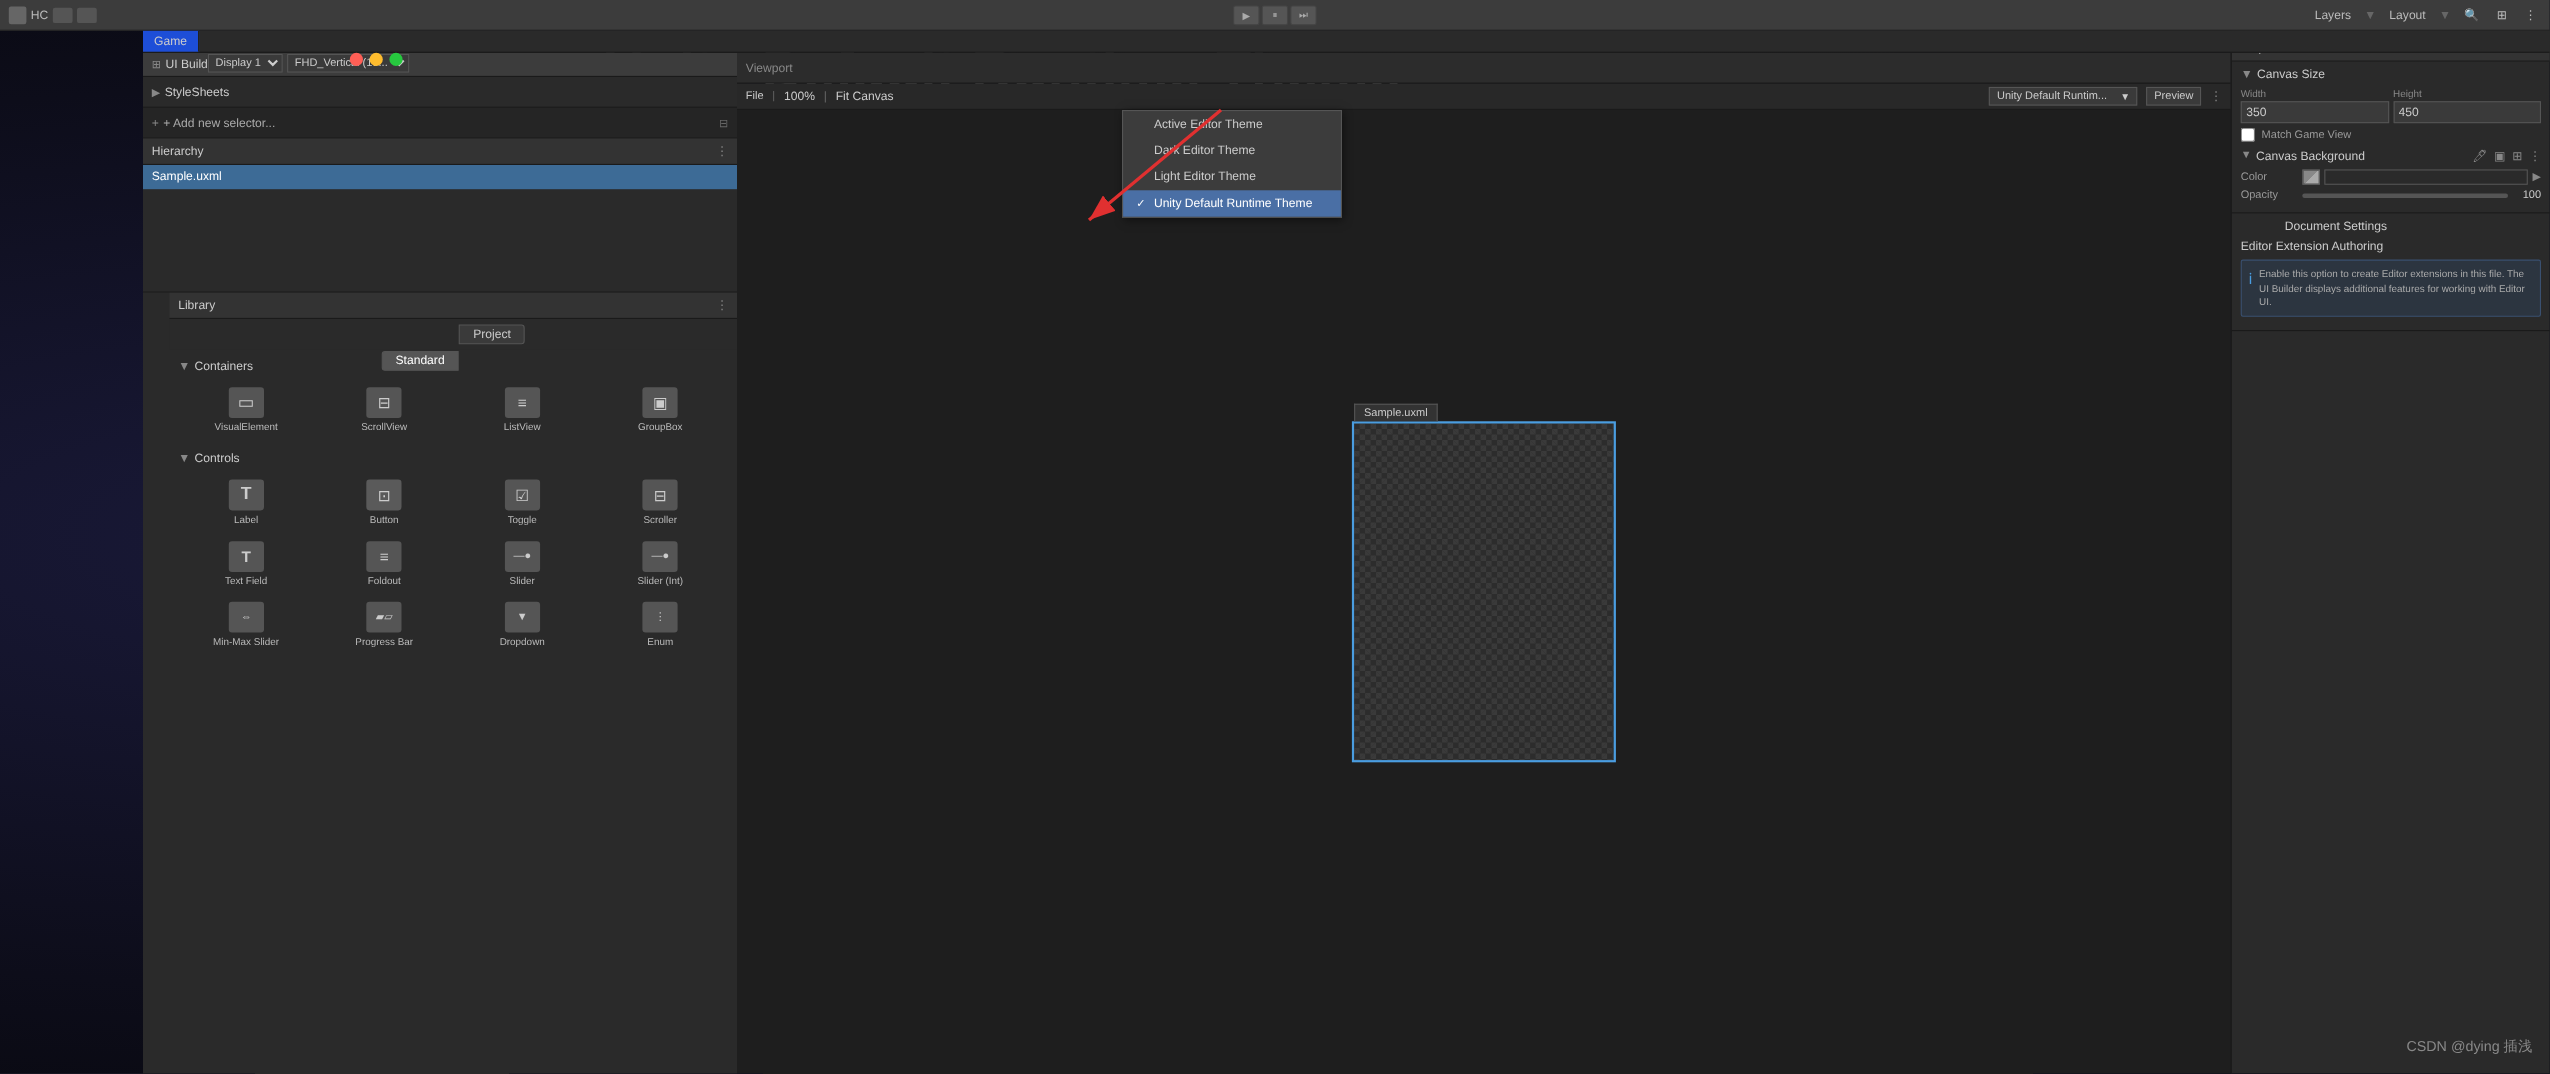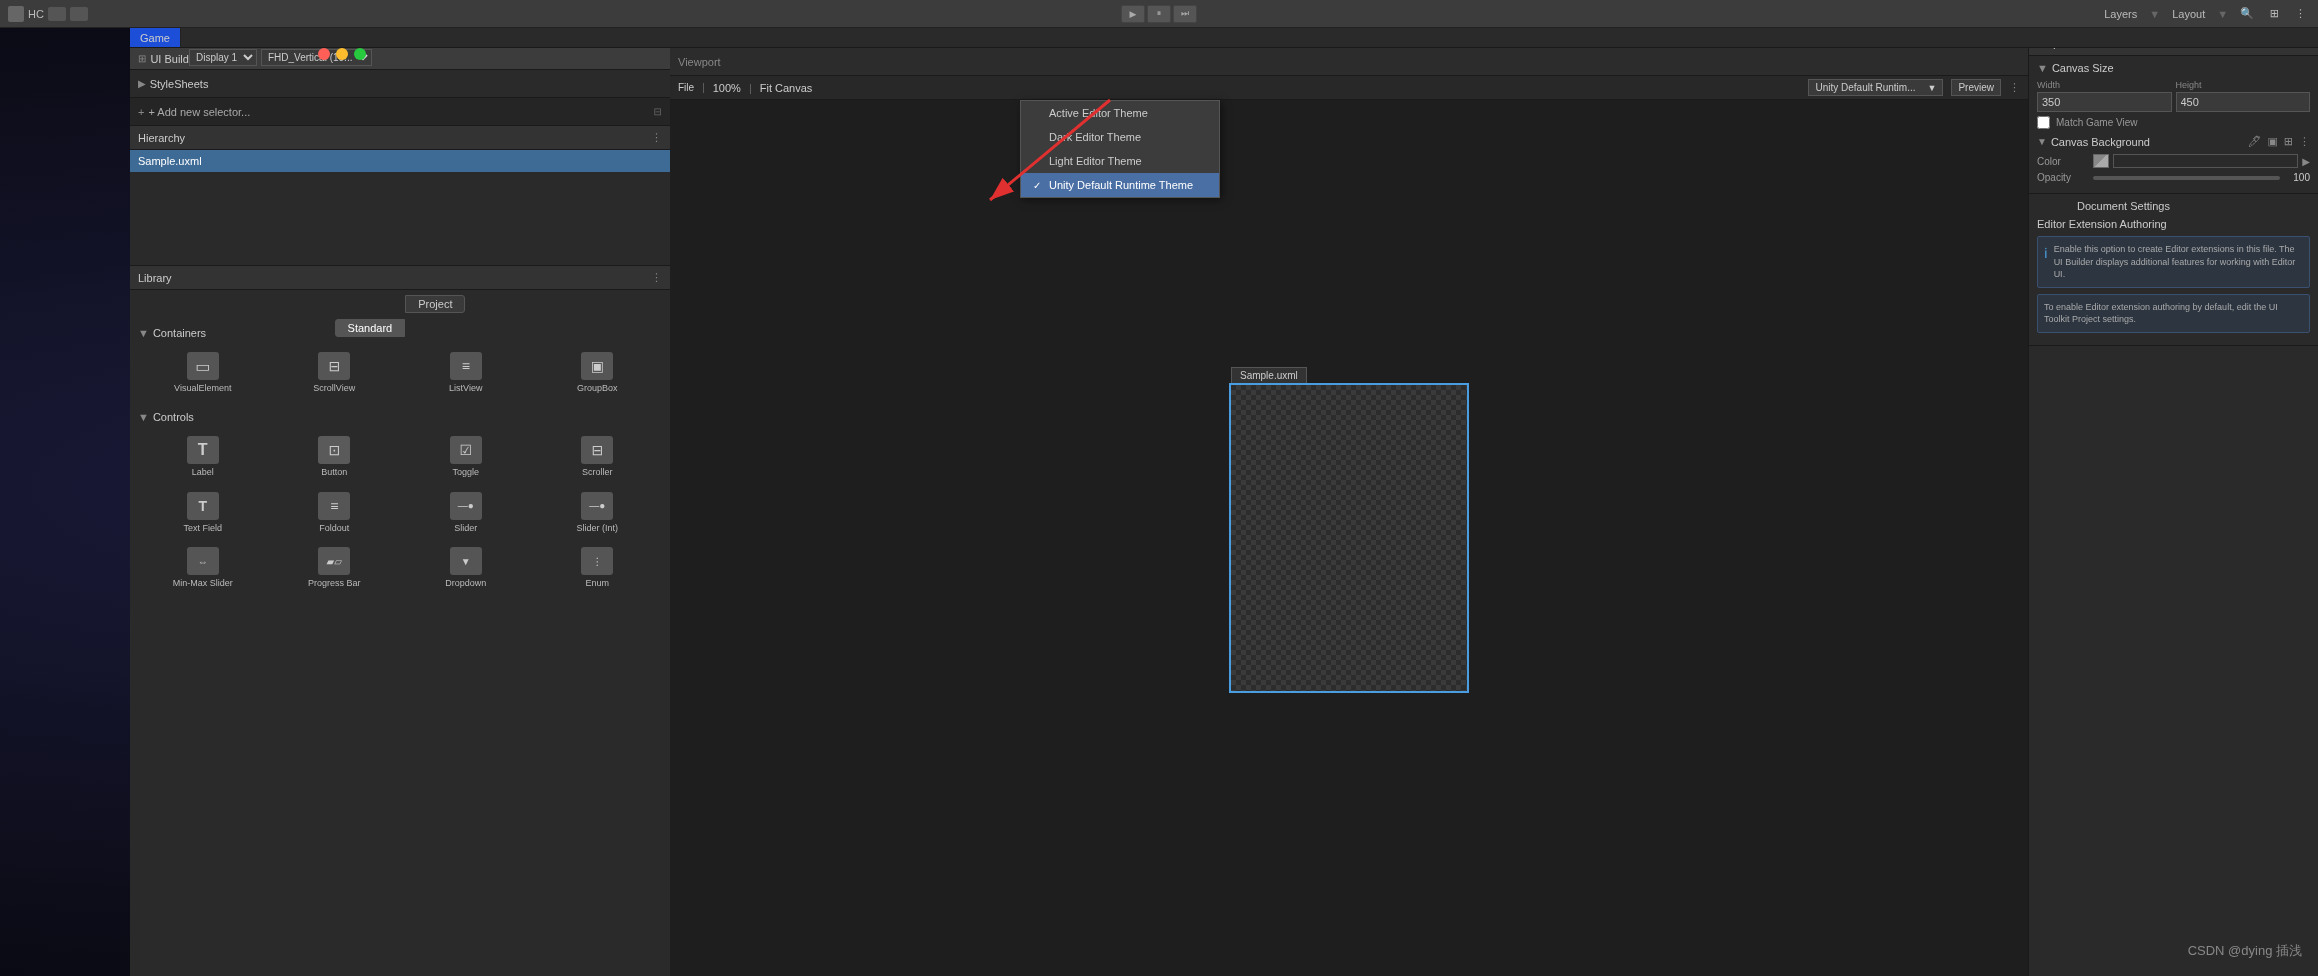--- a/index.html
+++ b/index.html
@@ -208,20 +208,21 @@
       color: #fff;
     }
 
     
     .library-section {
       flex: 1;
       background: #2a2a2a;
       display: flex;
       flex-direction: column;
       overflow: hidden;
+      padding-left: 24px;
     }
 
     .library-tabs {
       height: 28px;
       display: flex;
       align-items: center;
       justify-content: center;
       gap: 0;
       padding: 4px 8px;
       background: #2a2a2a;
@@ -902,19 +903,16 @@
     </div>
   </div>
 
   <div class="inspector-section">
     <div class="doc-settings-title">Document Settings</div>
     <div class="editor-ext-title">Editor Extension Authoring</div>
     <div class="info-box">
       <span class="info-icon">ℹ</span>
       <span class="info-text">Enable this option to create Editor extensions in this file. The UI Builder displays additional features for working with Editor UI.</span>
     </div>
-    <div class="info-box">
-      <span class="info-text">To enable Editor extension authoring by default, edit the UI Toolkit Project settings.</span>
-    </div>
   </div>
 </div>
 
 <div class="csdn-watermark">CSDN @dying 插浅</div>
 
 </body></html>

